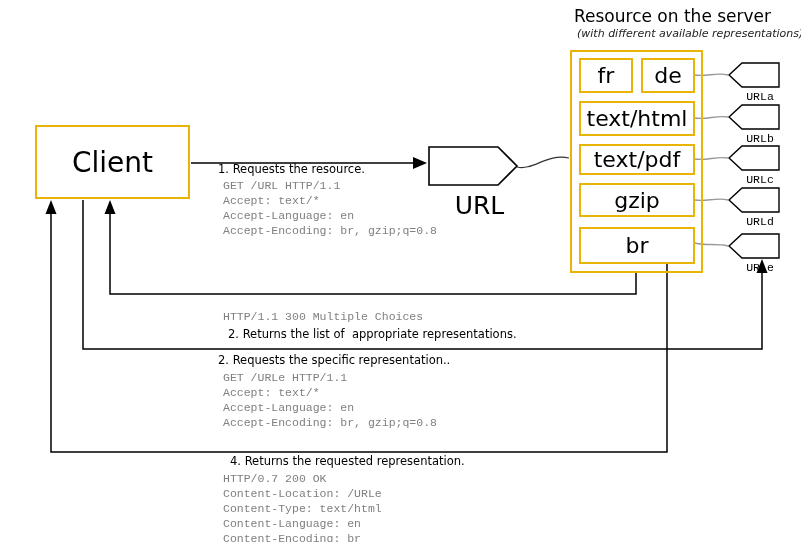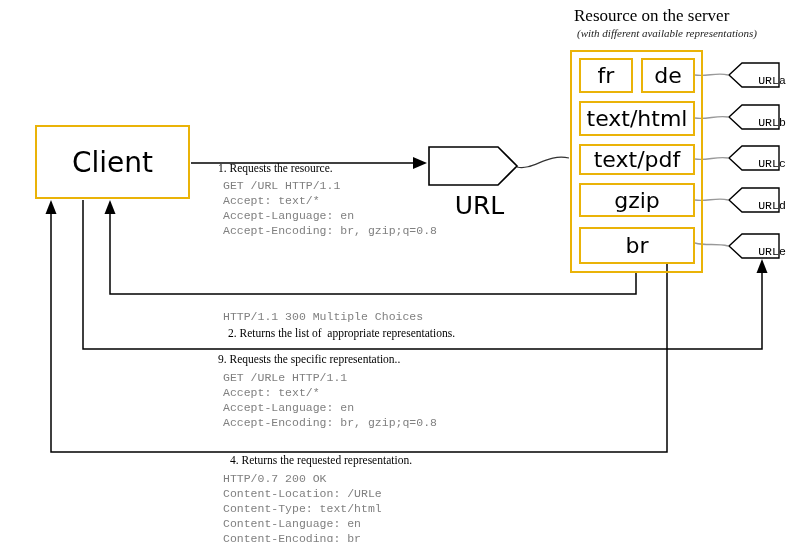--- a/index.html
+++ b/index.html
@@ -1,34 +1,34 @@
 <!DOCTYPE html>
 <html><head>
 <meta charset="utf-8">
 <style>
   html,body{margin:0;padding:0;background:#ffffff;}
   .stage{position:relative;width:801px;height:542px;background:#fff;overflow:hidden;
          font-family:"DejaVu Sans",sans-serif;color:#000;}
   .lines{position:absolute;left:0;top:0;z-index:1;}
-  .abs{position:absolute;z-index:2;font-family:Liberation Serif, serif;}
+  .abs{position:absolute;z-index:2;}
   .box{position:absolute;z-index:2;border:2px solid #eab308;background:#fff;
        display:flex;align-items:center;justify-content:center;box-sizing:border-box;}
   .client-box{font-size:28px;}
   .server-box{background:transparent;}
   .rep-box{font-size:22px;}
   .server-title{font-size:17px;white-space:nowrap;}
   .server-subtitle{font-size:11px;font-style:italic;color:#222;white-space:nowrap;}
   .step-title{font-size:11.5px;color:#000;white-space:pre;}
   .code{margin:5px;font-family:"Liberation Mono",monospace;font-size:11.5px;line-height:15px;
         color:#808080;white-space:pre;}
   .shape-node{position:absolute;z-index:2;}
   .shape-node svg{display:block;}
   .shape-label{position:absolute;top:0;display:flex;align-items:center;justify-content:center;}
   .url-label{left:16px;width:71px;height:40px;font-size:25px;margin-top:39px;}
-  .tag-label{left:24px;width:40px;height:36px;font-family:"Liberation Mono",monospace;font-size:11.5px;}
+  .tag-label{left:12px;width:40px;height:36px;font-family:"Liberation Mono",monospace;font-size:11.5px;margin-top:16px;}
 </style>
 </head>
 <body>
 
 <div class="stage">
 
   <svg class="lines" width="801" height="542" viewBox="0 0 801 542">
 
     <path d="M191,163 L414,163" stroke="#000" stroke-width="1.5" fill="none"></path>
     <polygon points="427,163 413,157 413,169" fill="#000"></polygon>
@@ -119,21 +119,21 @@
 
   <div class="abs step-title" style="left:218px;top:162px;">1. Requests the resource.</div>
   <pre class="abs code" style="left:218px;top:173px;">GET /URL HTTP/1.1
 Accept: text/*
 Accept-Language: en
 Accept-Encoding: br, gzip;q=0.8</pre>
 
   <div class="abs step-title" style="left:228px;top:292px;margin-top:35px;">2. Returns the list of  appropriate representations.</div>
   <pre class="abs code" style="left:218px;top:304px;">HTTP/1.1 300 Multiple Choices</pre>
 
-  <div class="abs step-title" style="left:218px;top:353px;">9. Requests the specific representation..</div>
+  <div class="abs step-title" style="left:218px;top:353px;">2. Requests the specific representation..</div>
   <pre class="abs code" style="left:218px;top:365px;">GET /URLe HTTP/1.1
 Accept: text/*
 Accept-Language: en
 Accept-Encoding: br, gzip;q=0.8</pre>
 
   <div class="abs step-title" style="left:218px;top:454px;margin-left:12px;">4. Returns the requested representation.</div>
   <pre class="abs code" style="left:218px;top:466px;">HTTP/0.7 200 OK
 Content-Location: /URLe
 Content-Type: text/html
 Content-Language: en

